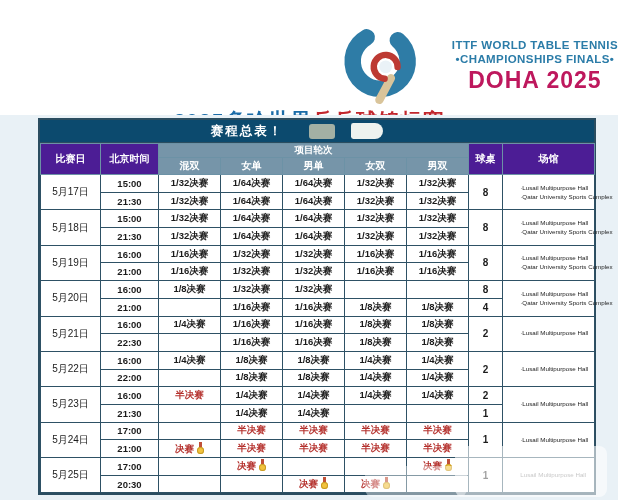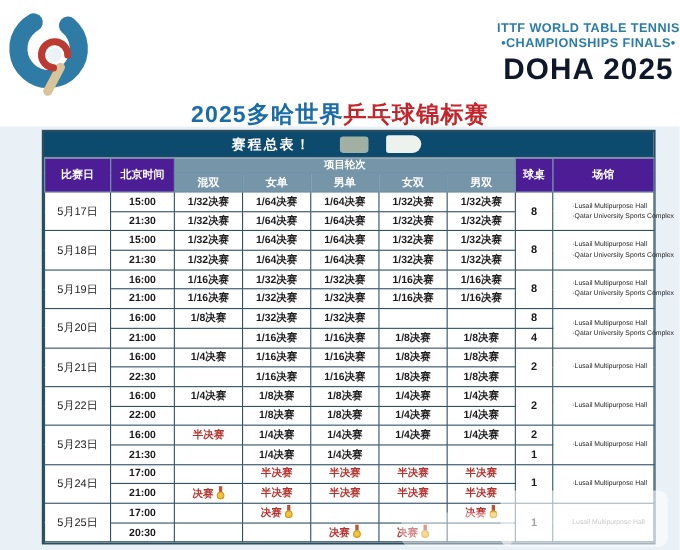--- a/index.html
+++ b/index.html
@@ -1,24 +1,24 @@
 <!DOCTYPE html>
 <html><head>
 <meta charset="utf-8">
 <style>
   html,body{margin:0;padding:0;}
   body{width:618px;height:500px;font-family:"Liberation Sans","DejaVu Sans",sans-serif;background:#ffffff;}
   .page{position:relative;width:618px;height:500px;overflow:hidden;background:#ffffff;}
 
   
   .brand{height:115px;}
-  .brand-row{display:flex;align-items:center;justify-content:space-between;gap:24px;height:88px;padding-top:4px;}
+  .brand-row{display:flex;align-items:center;justify-content:flex-end;gap:24px;height:88px;padding-top:21px;}
   .brand-text{display:flex;flex-direction:column;align-items:center;line-height:1.25;}
   .lt1,.lt2{color:#2b7ca8;font-weight:700;font-size:11.5px;letter-spacing:.4px;}
-  .lt3{color:#0f172a;font-weight:800;font-size:27px;letter-spacing:1px;line-height:1.05;margin-top:1px;}
+  .lt3{color:#be185d;font-weight:800;font-size:23px;letter-spacing:1px;line-height:1.05;margin-top:1px;}
   .brand-cn{text-align:center;font-size:21px;font-weight:800;margin-top:-2px;letter-spacing:1px;}
   .cn-blue{color:#1a6ca8;}
   .cn-red{color:#c2262c;}
 
   
   .zone{position:absolute;top:115px;left:0;right:0;bottom:0;background:#e9f1f6;padding-top:3px;}
   .sched{margin-left:38px;width:554px;border:2px solid #2b4d60;background:#ffffff;box-sizing:content-box;}
   .sched-title{height:22px;background:#0c4a6e;display:flex;align-items:center;justify-content:center;gap:8px;transform:none;border-bottom:1px solid #2b4d60;}
   .sched-title .ttl{color:#ffffff;font-weight:700;font-size:12.5px;letter-spacing:2px;margin-right:10px;transform:translateX(-28px);}
   .shape1{width:26px;height:15px;background:#a2b0a4;border-radius:3px;display:inline-block;transform:translateX(-20px);}

